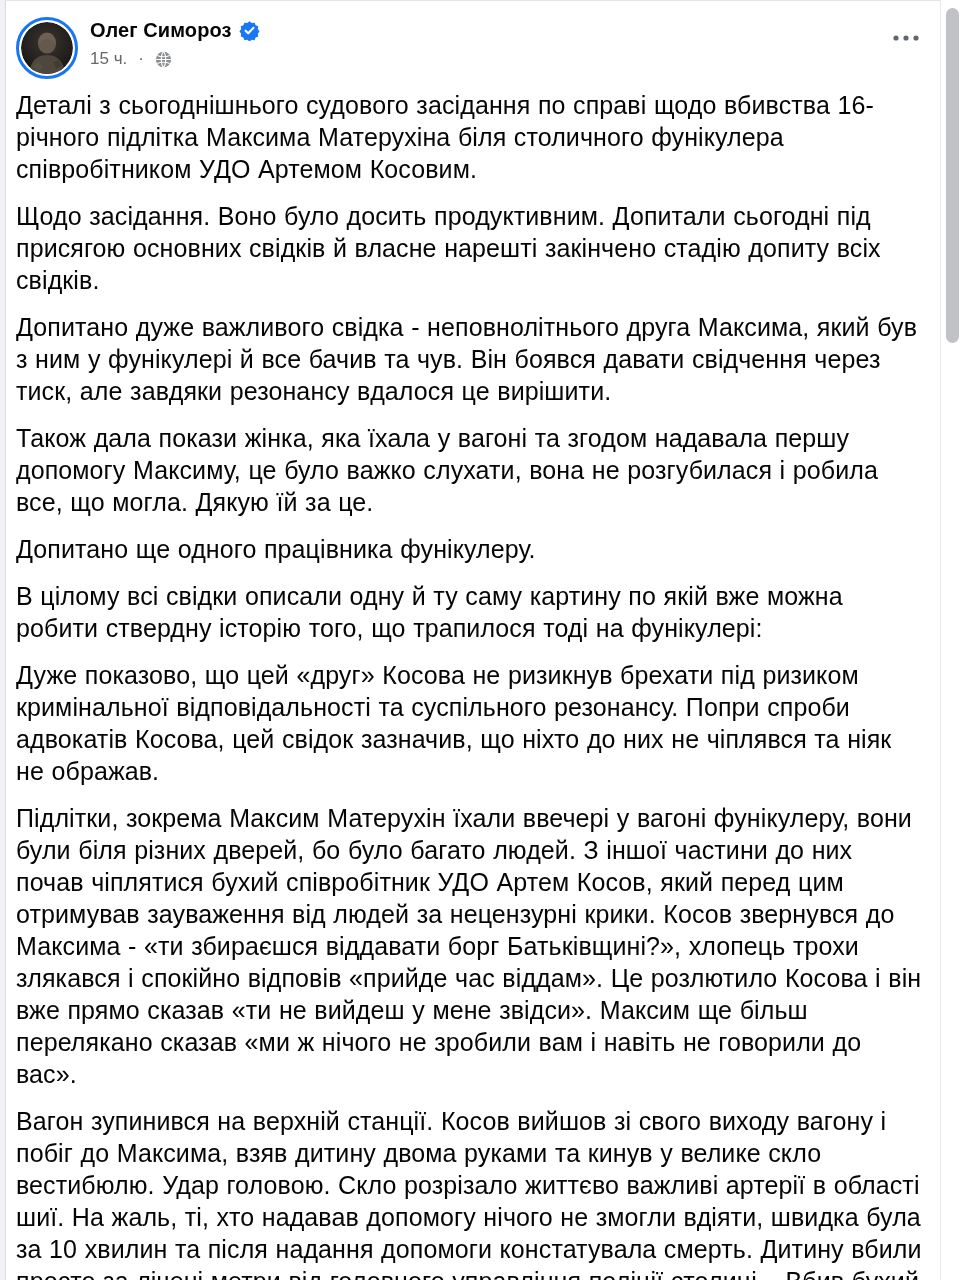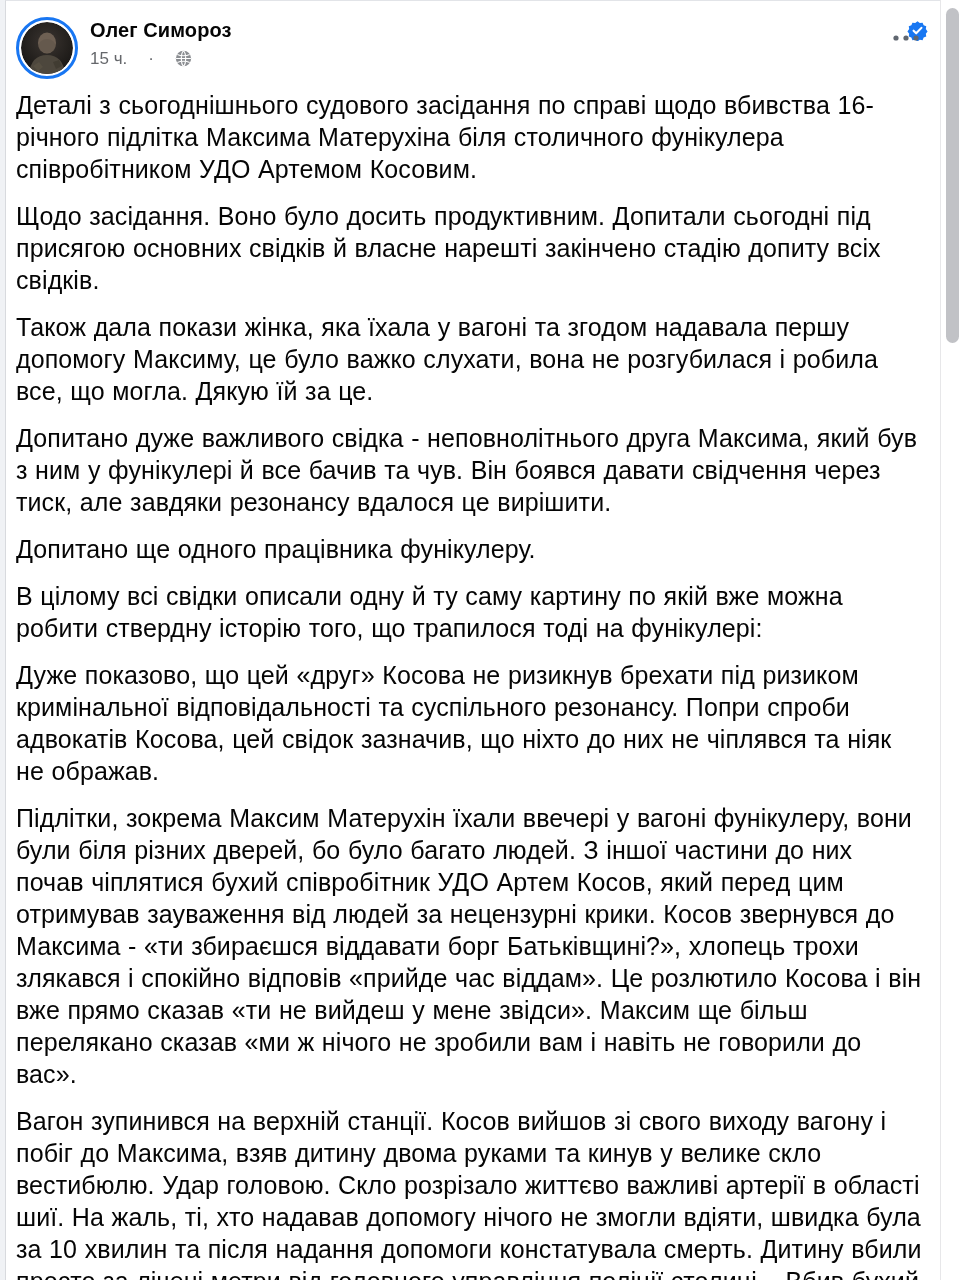--- a/index.html
+++ b/index.html
@@ -31,27 +31,27 @@
     padding:16px 12px 6px 10px;position:relative;
   }
   .avatar-wrap{
     width:62px;height:62px;border-radius:50%;
     border:3px solid #1876f2;
     box-sizing:border-box;
     padding:2px;flex:0 0 auto;cursor:pointer;
   }
   .avatar-photo{width:52px;height:52px;border-radius:50%;display:block;}
   .head-text{margin-left:12px;flex:1 1 auto;padding-top:2px;}
-  .name-row{display:flex;align-items:center;gap:7px;justify-content:space-between;}
+  .name-row{display:flex;align-items:center;gap:7px;}
   .author{
     font-size:20px;font-weight:700;color:#050505;letter-spacing:.1px;cursor:pointer;
   }
   .badge{width:21px;height:21px;display:block;}
   .meta-row{
-    display:flex;gap:21px;margin-top:7px;
+    display:flex;align-items:center;gap:11px;margin-top:7px;
     font-size:17px;color:#65676b;
   }
   .meta-dot{font-size:17px;color:#65676b;}
   .globe{width:17px;height:17px;display:block;margin-top:1px;}
   .more-btn{
     position:absolute;right:16px;top:28px;
     background:none;border:none;padding:4px;cursor:pointer;line-height:0;
   }
   
   .post-body{padding:4px 14px 0 10px;}
@@ -111,22 +111,22 @@
           <circle cx="4" cy="5" r="2.6" fill="#606770"></circle>
           <circle cx="14" cy="5" r="2.6" fill="#606770"></circle>
           <circle cx="24" cy="5" r="2.6" fill="#606770"></circle>
         </svg>
       </button>
     </header>
 
     <div class="post-body" id="paragraphs">
         <p>Деталі з сьогоднішнього судового засідання по справі щодо вбивства 16-річного підлітка Максима Матерухіна біля столичного фунікулера співробітником УДО Артемом Косовим.</p>
         <p>Щодо засідання. Воно було досить продуктивним. Допитали сьогодні під присягою основних свідків й власне нарешті закінчено стадію допиту всіх свідків.</p>
+        <p>Допитано дуже важливого свідка - неповнолітнього друга Максима, який був з ним у фунікулері й все бачив та чув. Він боявся давати свідчення через тиск, але завдяки резонансу вдалося це вирішити.</p>
         <p>Також дала покази жінка, яка їхала у вагоні та згодом надавала першу допомогу Максиму, це було важко слухати, вона не розгубилася і робила все, що могла. Дякую їй за це.</p>
-        <p>Допитано дуже важливого свідка - неповнолітнього друга Максима, який був з ним у фунікулері й все бачив та чув. Він боявся давати свідчення через тиск, але завдяки резонансу вдалося це вирішити.</p>
         <p>Допитано ще одного працівника фунікулеру.</p>
         <p>В цілому всі свідки описали одну й ту саму картину по якій вже можна робити ствердну історію того, що трапилося тоді на фунікулері:</p>
         <p>Дуже показово, що цей «друг» Косова не ризикнув брехати під ризиком кримінальної відповідальності та суспільного резонансу. Попри спроби адвокатів Косова, цей свідок зазначив, що ніхто до них не чіплявся та ніяк не ображав.</p>
         <p>Підлітки, зокрема Максим Матерухін їхали ввечері у вагоні фунікулеру, вони були біля різних дверей, бо було багато людей. З іншої частини до них почав чіплятися бухий співробітник УДО Артем Косов, який перед цим отримував зауваження від людей за нецензурні крики. Косов звернувся до Максима - «ти збираєшся віддавати борг Батьківщині?», хлопець трохи злякався і спокійно відповів «прийде час віддам». Це розлютило Косова і він вже прямо сказав «ти не вийдеш у мене звідси». Максим ще більш перелякано сказав «ми ж нічого не зробили вам і навіть не говорили до вас».</p>
         <p>Вагон зупинився на верхній станції. Косов вийшов зі свого виходу вагону і побіг до Максима, взяв дитину двома руками та кинув у велике скло вестибюлю. Удар головою. Скло розрізало життєво важливі артерії в області шиї. На жаль, ті, хто надавав допомогу нічого не змогли вдіяти, швидка була за 10 хвилин та після надання допомоги констатувала смерть. Дитину вбили просто за лічені метри від головного управління поліції столиці... Вбив бухий виродок з УДО, який не будучи учасником бойових дій розповідав дітям, що вони «мають бути в окопах»...</p>
       </div>
   </div>
 
   <div class="scroll-region">
     <div class="scroll-thumb"></div>

